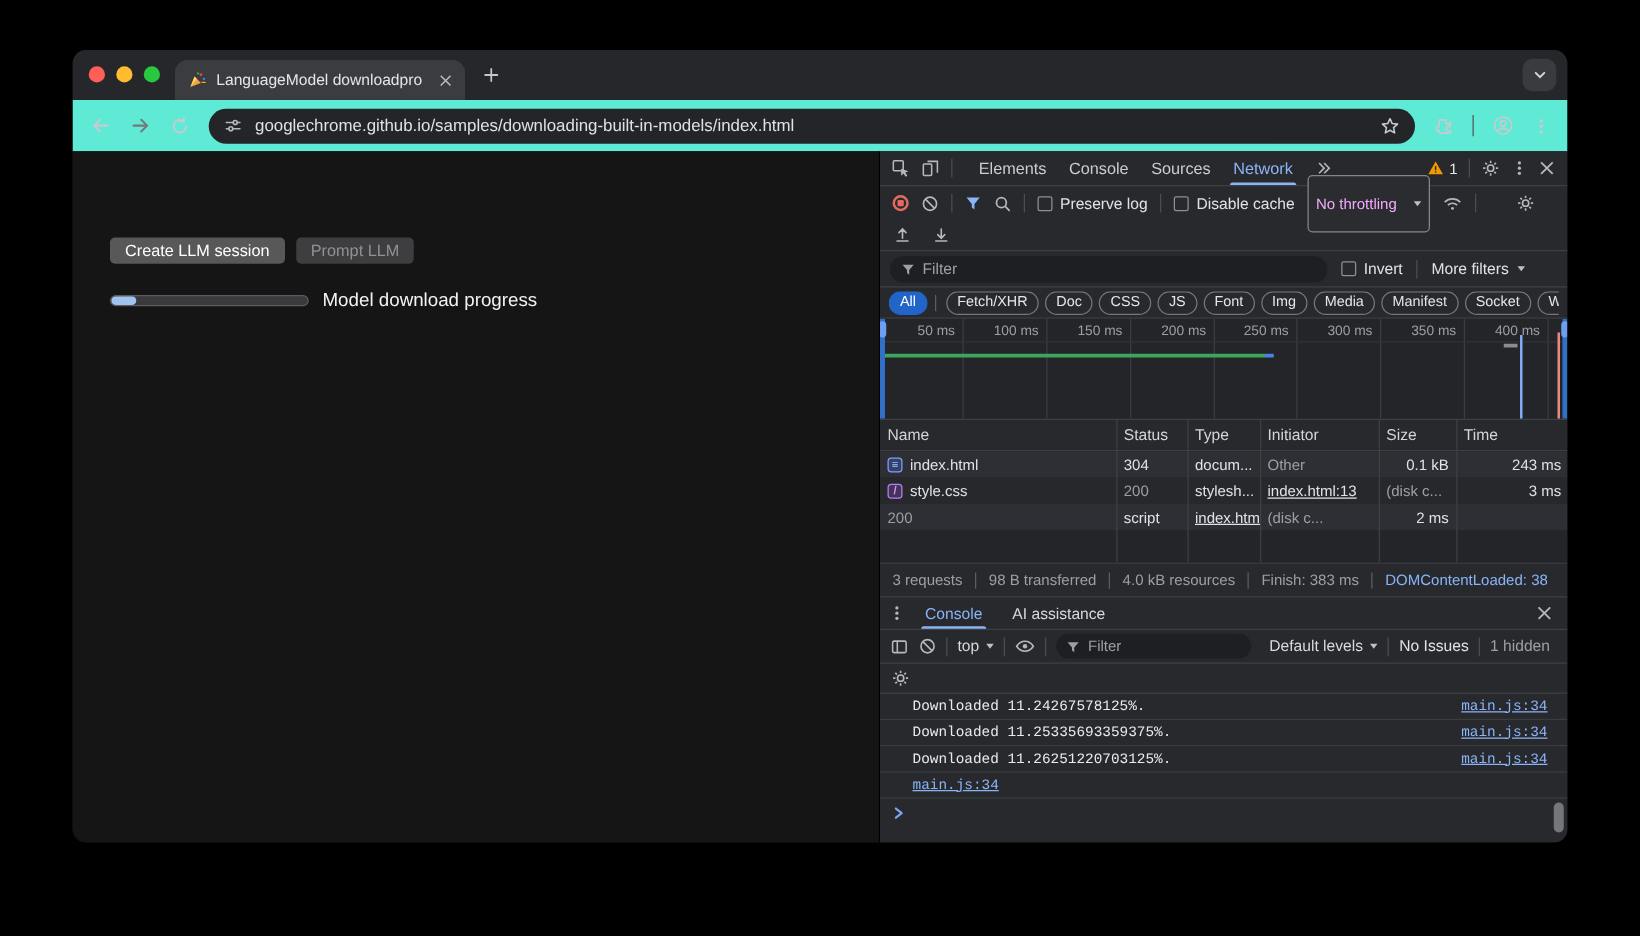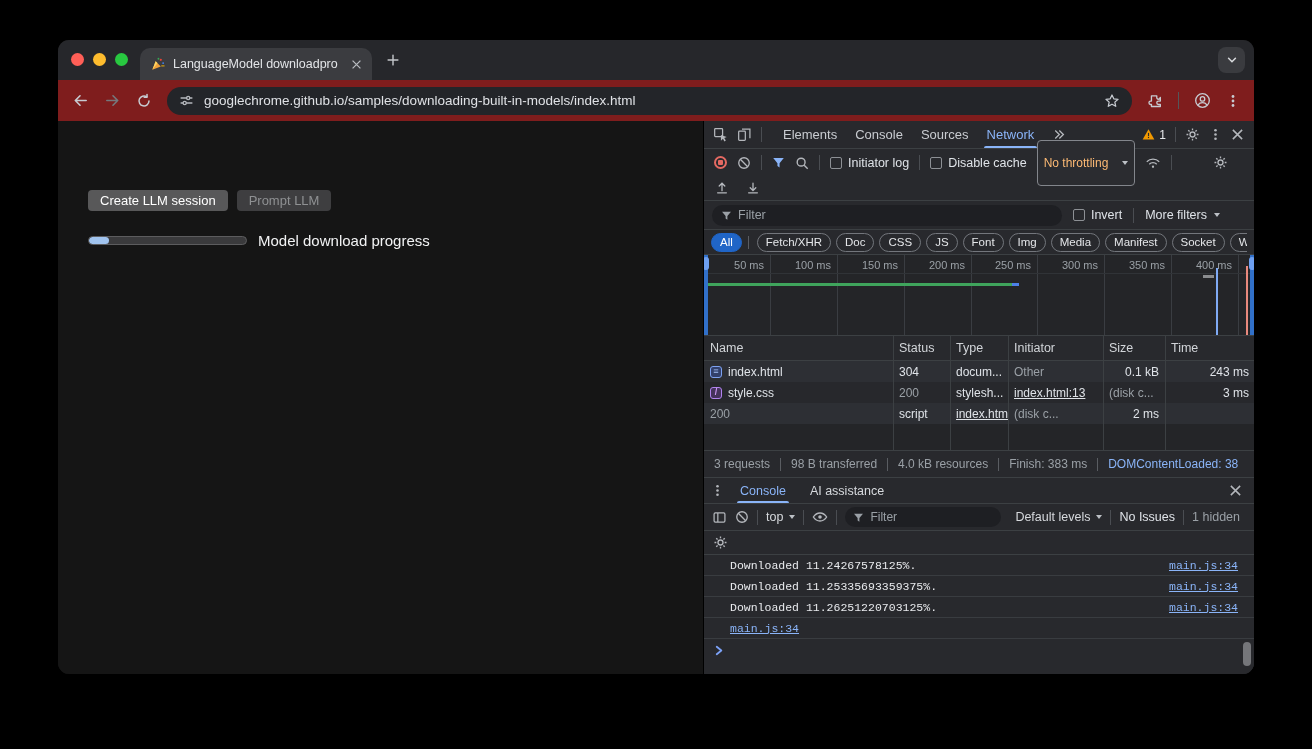--- a/index.html
+++ b/index.html
@@ -9,21 +9,21 @@
   .tabstrip{height:40px;background:#26272b;position:relative}
   .traffic{position:absolute;left:13px;top:13px;display:flex;gap:9px}
   .light{width:13px;height:13px;border-radius:50%}
   .light.red{background:#ff5f57}.light.yellow{background:#febc2e}.light.green{background:#28c840}
   .tab{position:absolute;left:82px;top:8px;width:232px;height:32px;background:#3b3c40;border-radius:10px 10px 0 0;display:flex;align-items:center;padding:0 10px;box-sizing:border-box;gap:8px}
   .tab-title{font-size:12.5px;color:#e3e5e8;white-space:nowrap;overflow:hidden;flex:1}
   .tab-close{color:#b6b9be;display:flex;flex-shrink:0}
   .newtab{position:absolute;left:327px;top:12px;color:#c3c6ca;display:flex}
   .tabsearch{position:absolute;right:9px;top:7px;width:27px;height:26px;border-radius:8px;background:#3a3b3f;display:flex;align-items:center;justify-content:center;color:#d6d8db}
   
-  .toolbar{height:41px;background:#7f1d1d;display:flex;align-items:center;padding:0 14px;gap:15px;box-sizing:border-box}
+  .toolbar{height:41px;background:#5eead4;display:flex;align-items:center;padding:0 14px;gap:15px;box-sizing:border-box}
   .navicon{color:#c7cbd1;display:flex;flex-shrink:0}
   .navicon.disabled{color:#75787d}
   .addressbar{flex:1;height:28px;border-radius:14px;background:#232529;display:flex;align-items:center;padding:0 12px;gap:10px;box-sizing:border-box;min-width:0}
   .url{flex:1;font-size:13.5px;color:#dfe1e5;white-space:nowrap;overflow:hidden}
   .tbdiv{width:1px;height:17px;background:#55565a;flex-shrink:0}
   
   .content{display:flex;height:553px}
   .viewport{width:645px;background:#151515;box-sizing:border-box;padding:26px 0 0 30px;flex-shrink:0}
   .pagetitle{margin:0;font-size:31px;font-weight:700;color:#fff;letter-spacing:.2px}
   .btnrow{margin-top:43px;display:flex;gap:9px}
@@ -45,21 +45,21 @@
   .dt-tabbar{height:28px;border-bottom:1px solid #3c4043;padding:0 10px 0 9px;gap:9px}
   .dt-tabs{display:flex;height:100%;margin-left:3px}
   .dt-tab{font-size:13px;color:#c9ccd1;padding:0 9px;height:100%;display:flex;align-items:center;position:relative;white-space:nowrap}
   .dt-tab.active{color:#8ab4f8}
   .dt-tab.active::after{content:"";position:absolute;left:6px;right:6px;bottom:0;height:2.5px;background:#8ab4f8;border-radius:2px 2px 0 0}
   .warnbadge{display:flex;align-items:center;gap:4px;margin-left:auto;font-size:12px;color:#e6e8eb}
   .net-toolbar{height:27px;padding:0 10px;gap:10px}
   .rec{width:13px;height:13px;border:2px solid #e46962;border-radius:50%;position:relative;box-sizing:border-box;flex-shrink:0}
   .rec::after{content:"";position:absolute;inset:2px;background:#e46962;border-radius:1px}
   .blueicon{color:#8ab4f8;display:flex;flex-shrink:0}
-  .select{height:20px;border:1px solid #83868c;border-radius:4px;display:flex;align-items:center;padding:12px 6px;gap:14px;font-size:12px;color:#fdba74;background:#2b2c30;white-space:nowrap}
+  .select{height:20px;border:1px solid #83868c;border-radius:4px;display:flex;align-items:center;padding:12px 6px;gap:14px;font-size:12px;color:#f0abfc;background:#2b2c30;white-space:nowrap}
   .net-io{height:25px;padding:0 11px;gap:17px;border-bottom:1px solid #3c4043}
   .net-filterrow{height:29px;padding:0 8px;gap:11px;border-bottom:1px solid #3c4043}
   .filterpill{flex:1;height:21px;border-radius:11px;background:#1e1f23;display:flex;align-items:center;padding:0 9px;gap:6px;color:#9aa0a6;min-width:0}
   .filterpill input{background:transparent;border:none;outline:none;color:#dfe3e8;font-size:12.5px;width:100%;font-family:inherit;padding:0}
   .filterpill input::placeholder{color:#9aa0a6}
   .morefilters{display:flex;align-items:center;gap:7px;font-size:12.5px;color:#dfe3e8;white-space:nowrap;margin-right:26px}
   .net-chips{height:25px;padding:0 7px;gap:5px;border-bottom:1px solid #3c4043}
   .chiprow{display:flex;align-items:flex-end;gap:5px;overflow:hidden}
   .chip{font-size:11.5px;color:#e4e6e9;border:1px solid #73767c;border-radius:10px;height:17px;padding:0 8px;display:flex;align-items:center;white-space:nowrap;box-sizing:content-box}
   .chip.active{background:#2065c7;border-color:#2065c7;color:#fff;position:relative;margin-right:10px}
@@ -308,21 +308,21 @@
             </svg>
         </span>
         <span class="ticon">
           <svg width="14" height="14" viewBox="0 0 16 16" fill="none" stroke="currentColor" stroke-width="1.6">
               <circle cx="7" cy="7" r="4.5"></circle>
               <path d="M10.5 10.5L14.5 14.5"></path>
             </svg>
         </span>
         <span class="vdiv"></span>
         <span class="cb"></span>
-        <span class="cblabel" style="margin-left:-4px">Initiator log</span>
+        <span class="cblabel" style="margin-left:-4px">Preserve log</span>
         <span class="vdiv"></span>
         <span class="cb"></span>
         <span class="cblabel" style="margin-left:-4px">Disable cache</span>
         <span class="select">
           <span>No throttling</span>
           <span class="caret"></span>
         </span>
         <span class="ticon">
           <svg width="16" height="16" viewBox="0 0 18 18" fill="none" stroke="currentColor" stroke-width="1.5">
               <path d="M2 7.5a10 10 0 0 1 14 0"></path>

